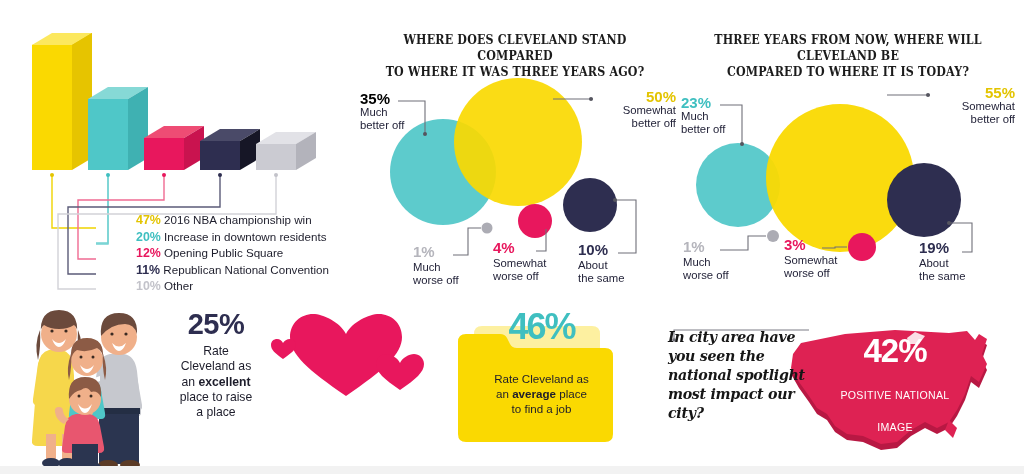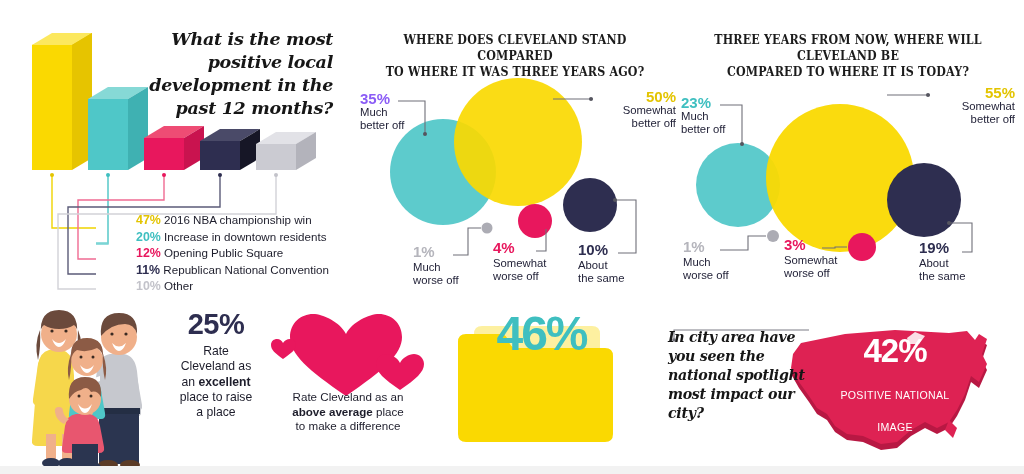--- a/index.html
+++ b/index.html
@@ -79,21 +79,21 @@
     font-size:28px;font-weight:700;color:#ffffff;letter-spacing:-0.5px;
   }
   .heart-cap{
     position:absolute;left:0;right:0;top:90px;text-align:center;
     font-size:11.6px;line-height:14.6px;color:#1d1d2b;
   }
 
   #panel-folder{left:434px;top:300px;width:215px;height:174px;}
   .folder-pct{
     position:absolute;left:0;right:0;top:6px;text-align:center;
-    font-size:48px;font-weight:700;color:#3fbfc0;letter-spacing:-2px;
+    font-size:36px;font-weight:700;color:#3fbfc0;letter-spacing:-2px;
   }
   .folder-cap{
     position:absolute;left:22px;right:22px;top:72px;text-align:center;
     font-size:11.6px;line-height:14.8px;color:#1d1d2b;
   }
 
   #panel-map{left:649px;top:300px;width:375px;height:174px;}
   .map-question{
     position:absolute;left:19px;top:28px;width:145px;
     font-size:14.2px;line-height:19px;text-align:left;
@@ -160,21 +160,20 @@
         <path d="M276,176 L276,214 L58,214 L58,289 L96,289" stroke="#D2D2D8"></path>
       </g>
 
       <circle cx="52" cy="175" r="2" fill="#E3C400"></circle>
       <circle cx="108" cy="175" r="2" fill="#3FBFC0"></circle>
       <circle cx="164" cy="175" r="2" fill="#E8175D"></circle>
       <circle cx="220" cy="175" r="2" fill="#2E2E50"></circle>
       <circle cx="276" cy="175" r="2" fill="#C3C3CA"></circle>
     </svg>
 
-    <div class="headline-script script">What is the most positive local development in the past 12 months?</div>
 
     <div class="legend">
       <div class="legend-row">
         <span class="pct" style="color:#E3C400">47%</span>
         <span>2016 NBA championship win</span>
       </div>
       <div class="legend-row">
         <span class="pct" style="color:#3FBFC0">20%</span>
         <span>Increase in downtown residents</span>
       </div>
@@ -217,21 +216,21 @@
         <path d="M103,255 L118,255 L118,228 L131,228"></path>
         <path d="M186,251 L196,251 L196,229"></path>
         <path d="M268,253 L286,253 L286,200 L266,200"></path>
       </g>
       <circle cx="75" cy="134" r="2" fill="#55555f"></circle>
       <circle cx="241" cy="99" r="2" fill="#55555f"></circle>
       <circle cx="265" cy="200" r="2" fill="#55555f"></circle>
     </svg>
 
     <div class="callout left" style="left:10px;top:92px;width:60px;">
-      <span class="num" style="color:#8b5cf6">35%</span>
+      <span class="num" style="color:#000000">35%</span>
       <span>Much</span><br>
       <span>better off</span>
     </div>
 
     <div class="callout right" style="left:246px;top:90px;width:80px;">
       <span class="num" style="color:#E3C400">50%</span>
       <span>Somewhat</span><br>
       <span>better off</span>
     </div>
 
@@ -391,33 +390,33 @@
       </div>
     </div>
   </div>
 
   <div class="abs" id="panel-heart">
     <svg width="172" height="110" viewBox="0 0 172 110" style="position:absolute;left:0;top:4px;">
       <path d="M84,92 C46,66 28,50 28,33 C28,19 39,10 51,10 C61,10 78,18 84,30 C90,18 107,10 117,10 C129,10 140,19 140,33 C140,50 122,66 84,92 Z" fill="#E8175D"></path>
       <path d="M138,86 C122,75 114,68 114,60 C114,54 119,50 124,50 C129,50 136,54 138,59 C140,54 147,50 152,50 C157,50 162,54 162,60 C162,68 154,75 138,86 Z" fill="#E8175D"></path>
       <path d="M21,55 C13,49 9,46 9,41 C9,37 12,35 15,35 C18,35 20,37 21,39 C22,37 25,35 28,35 C31,35 34,37 34,41 C34,46 29,49 21,55 Z" fill="#E8175D"></path>
     </svg>
-    <div class="heart-cap">
-      <span>Rate Cleveland as an</span><br>
-      <span class="bold">above average</span><span> place</span><br>
-      <span>to make a difference</span>
-    </div>
   </div>
 
   <div class="abs" id="panel-folder">
     <svg width="215" height="145" viewBox="0 0 215 145" style="position:absolute;left:0;top:16px;">
       <path d="M40,18 q0,-8 8,-8 l110,0 q8,0 8,8 l0,72 q0,8 -8,8 l-110,0 q-8,0 -8,-8 z" fill="#FDF0A0"></path>
       <path d="M24,26 q0,-8 8,-8 l34,0 q5,0 7,4 l3,6 q2,4 7,4 l88,0 q8,0 8,8 l0,78 q0,8 -8,8 l-139,0 q-8,0 -8,-8 z" fill="#FAD901"></path>
     </svg>
     <div class="folder-pct">46%</div>
+    <div class="folder-cap">
+      <span>Rate Cleveland as</span><br>
+      <span>an </span><span class="bold">average</span><span> place</span><br>
+      <span>to find a job</span>
+    </div>
   </div>
 
   <div class="abs" id="panel-map">
     <svg width="375" height="150" viewBox="0 0 375 150" style="position:absolute;left:0;top:10px;">
 
       <g fill="none" stroke="#7d7d86" stroke-width="1.1">
         <path d="M25,30 L25,20 L160,20"></path>
       </g>
       <circle cx="25" cy="30" r="1.8" fill="#6d6d76"></circle>
 

